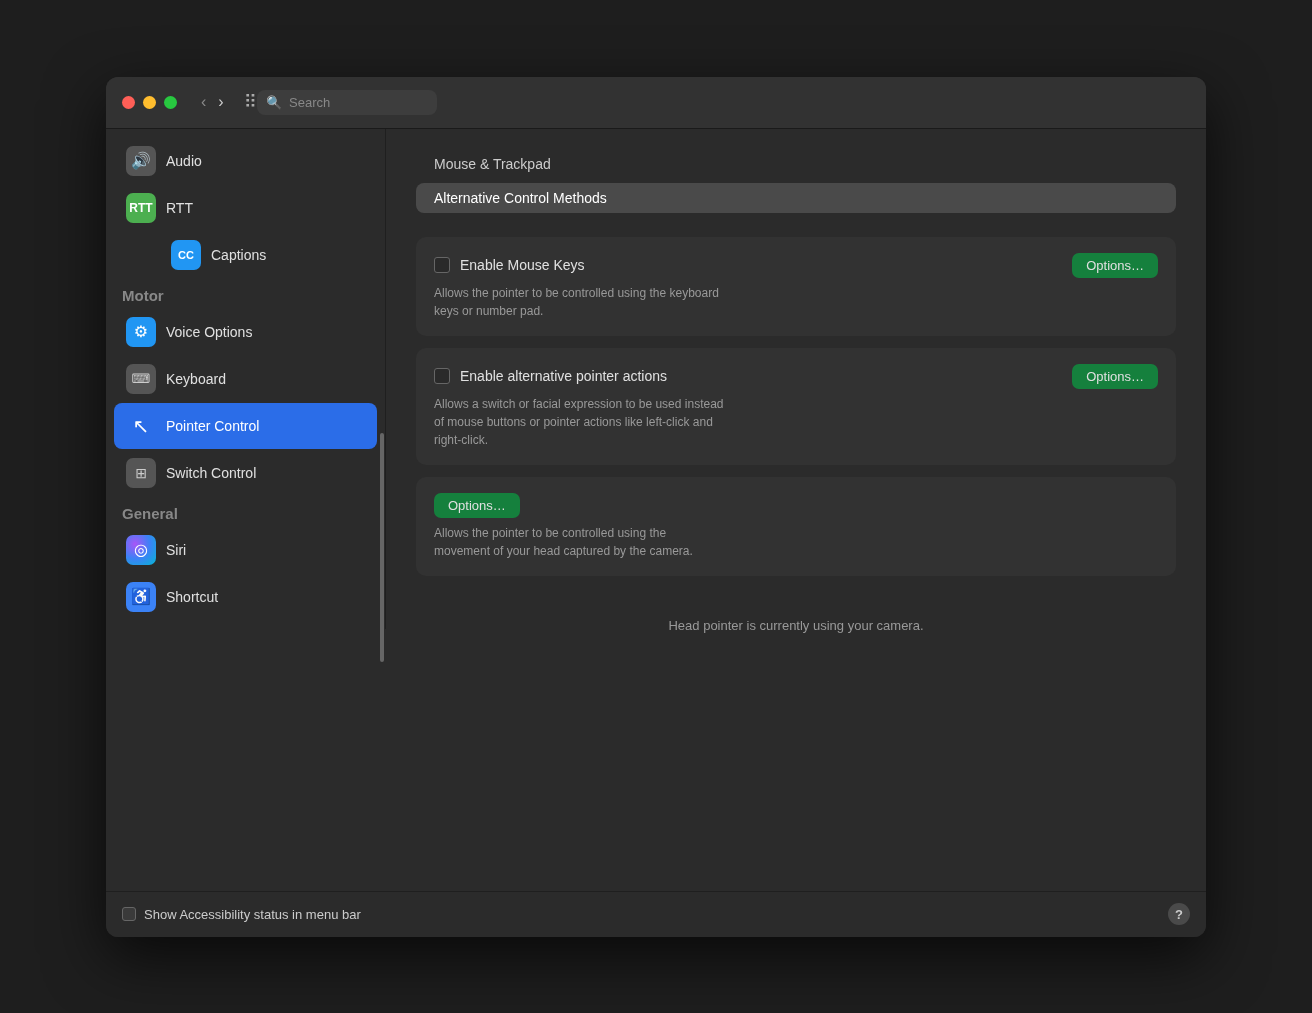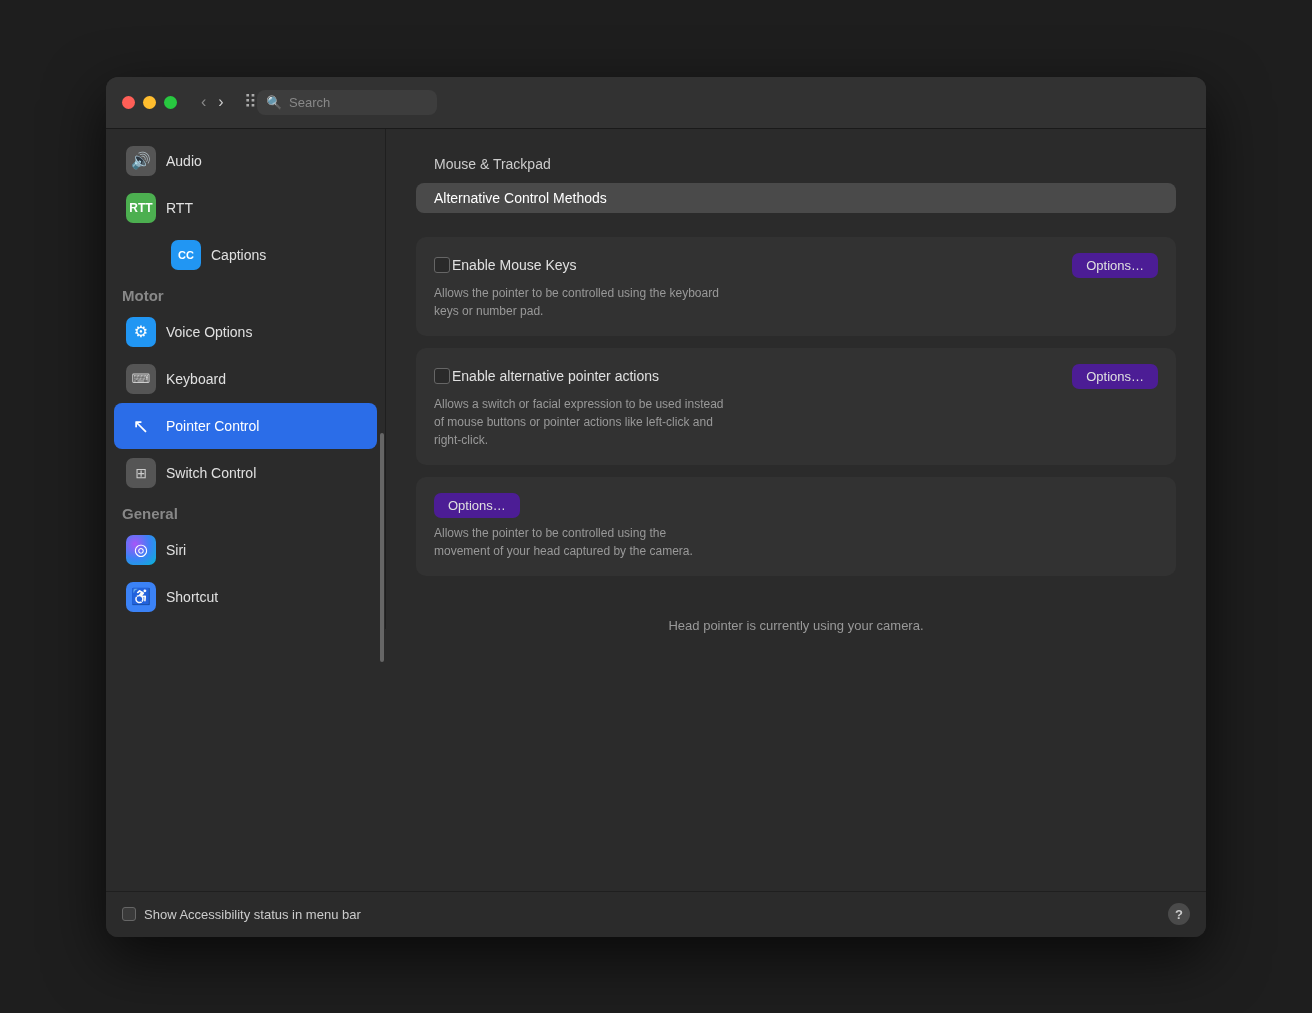--- a/index.html
+++ b/index.html
@@ -197,21 +197,21 @@
     }
     .setting-header {
       display: flex;
       align-items: center;
       justify-content: space-between;
       width: 100%;
     }
     .setting-left {
       display: flex;
       align-items: center;
-      gap: 2px;
+      gap: 10px;
       flex: 1;
     }
     .checkbox {
       width: 16px;
       height: 16px;
       border-radius: 3px;
       border: 1.5px solid #666;
       background: #2a2a2a;
       flex-shrink: 0;
       display: flex;
@@ -227,21 +227,21 @@
       content: '✓';
       color: white;
       font-size: 11px;
       font-weight: 700;
     }
     .setting-title {
       font-size: 14px;
       color: #e0e0e0;
     }
     .options-btn {
-      background: #4c1d95;
+      background: #15803d;
       border: none;
       color: #e0e0e0;
       padding: 5px 14px;
       border-radius: 7px;
       font-size: 13px;
       cursor: pointer;
       flex-shrink: 0;
     }
     .setting-desc {
       color: #999;

